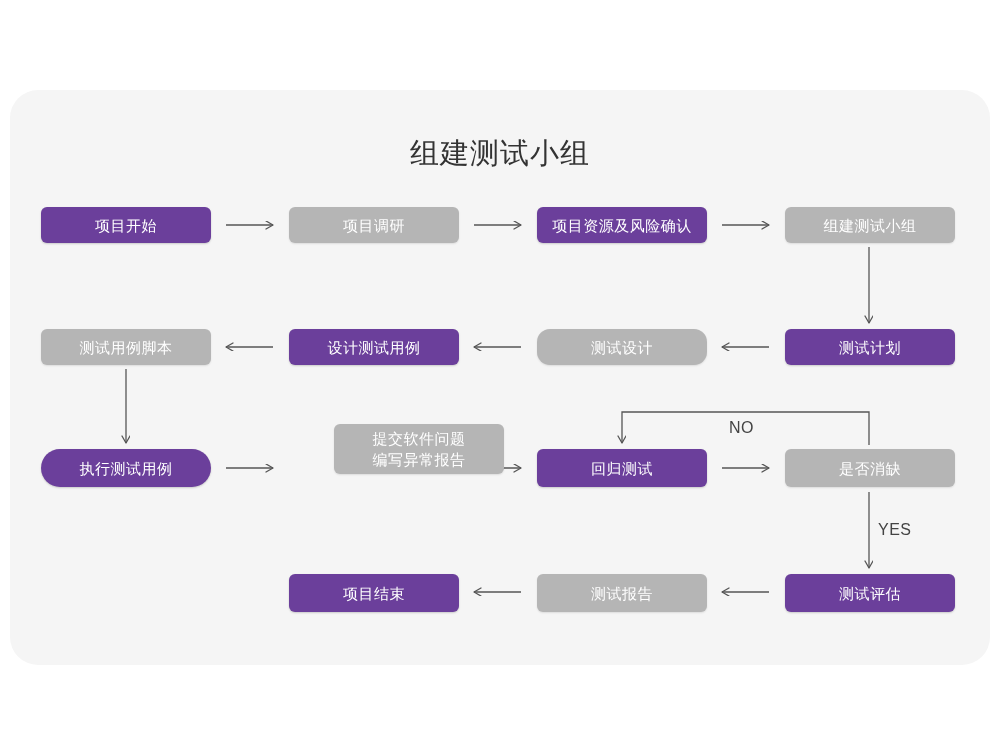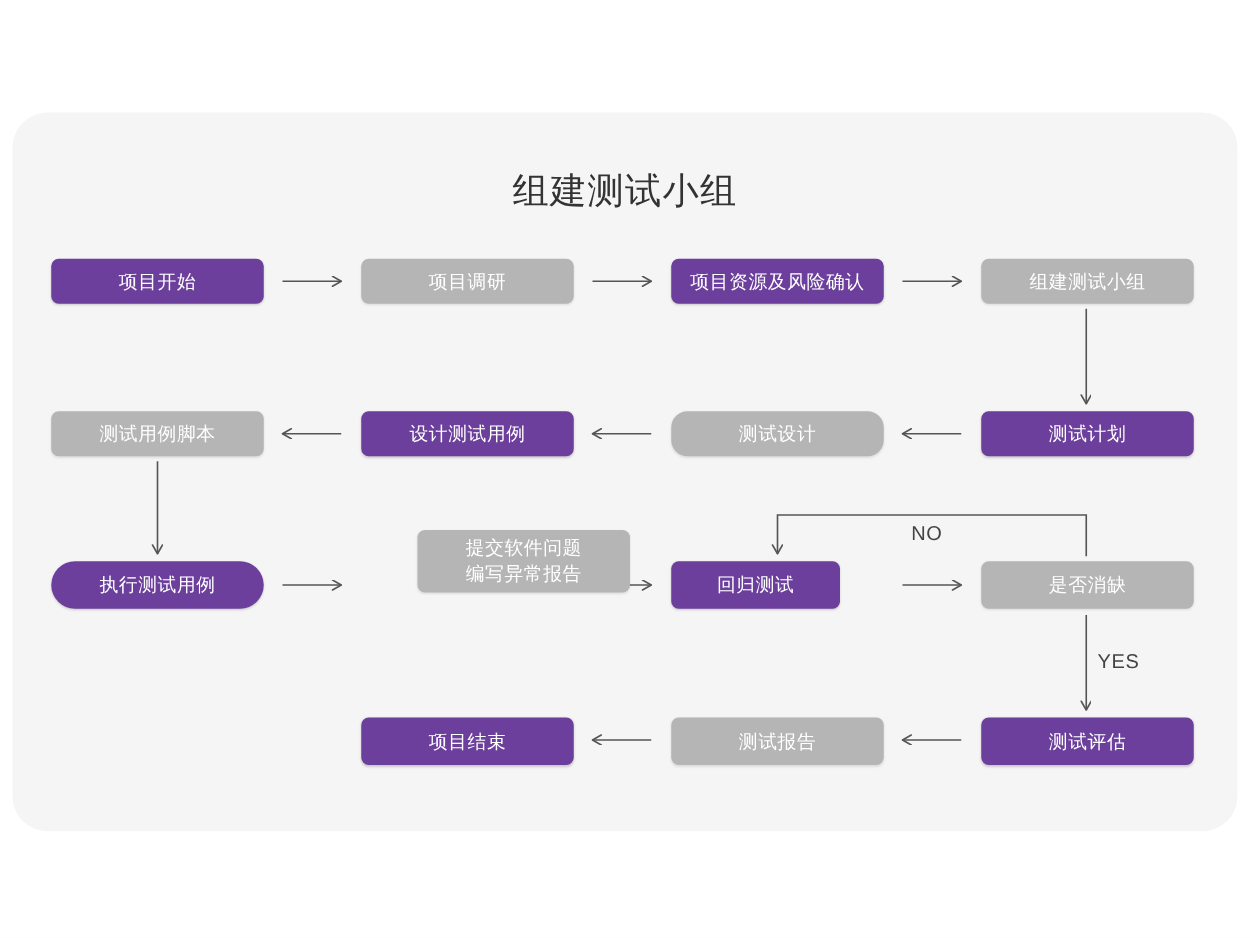--- a/index.html
+++ b/index.html
@@ -133,20 +133,20 @@
   <div class="node gray" style="left:785px; top:207px; width:170px; height:36px;">组建测试小组</div>
 
   <div class="node gray" style="left:41px;  top:329px; width:170px; height:36px;">测试用例脚本</div>
   <div class="node purple" style="left:289px; top:329px; width:170px; height:36px;">设计测试用例</div>
   <div class="node gray" style="left:537px; top:329px; width:170px; height:36px;border-radius:13px;">测试设计</div>
   <div class="node purple" style="left:785px; top:329px; width:170px; height:36px;">测试计划</div>
 
   <div class="node purple" style="left:41px;  top:449px; width:170px; height:38px;border-radius:19px;">执行测试用例</div>
   <div class="node gray" style="left:289px; top:424px; width:170px; height:50px;margin-left:45px;">提交软件问题
 编写异常报告</div>
-  <div class="node purple" style="left:537px; top:449px; width:135px; height:38px;">回归测试</div>
+  <div class="node purple" style="left:537px; top:449px; width:170px; height:38px;">回归测试</div>
   <div class="node gray" style="left:785px; top:449px; width:170px; height:38px;">是否消缺</div>
 
   <div class="node purple" style="left:289px; top:574px; width:170px; height:38px;">项目结束</div>
   <div class="node gray" style="left:537px; top:574px; width:170px; height:38px;">测试报告</div>
   <div class="node purple" style="left:785px; top:574px; width:170px; height:38px;">测试评估</div>
 
 </div>
 
 </body></html>

